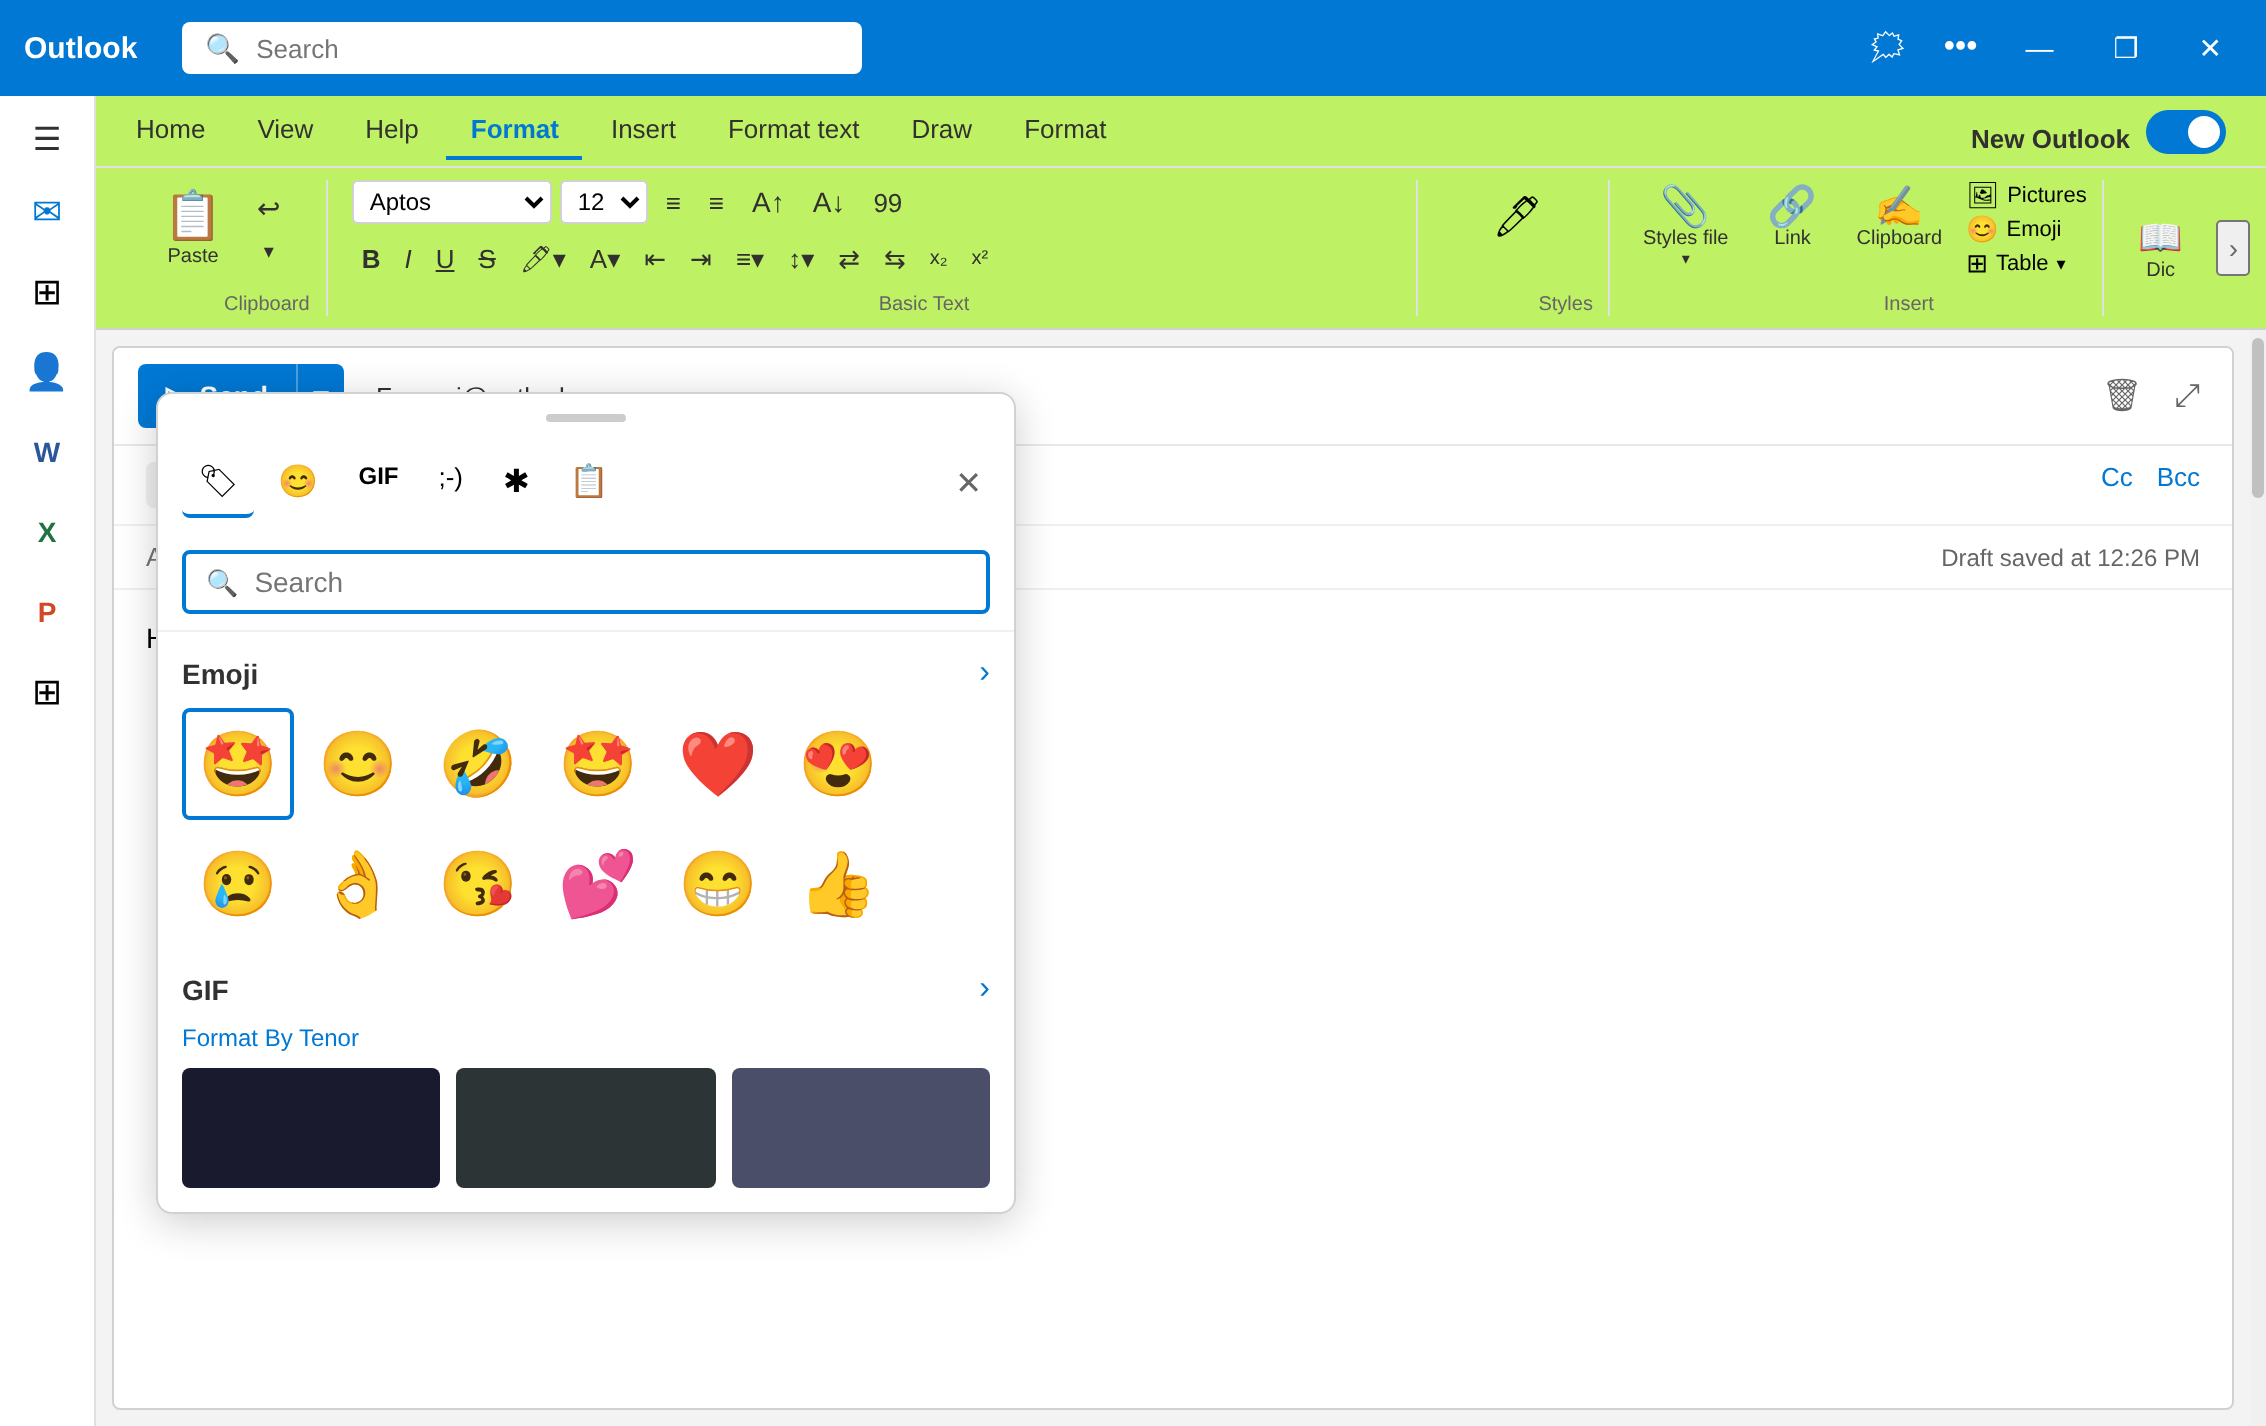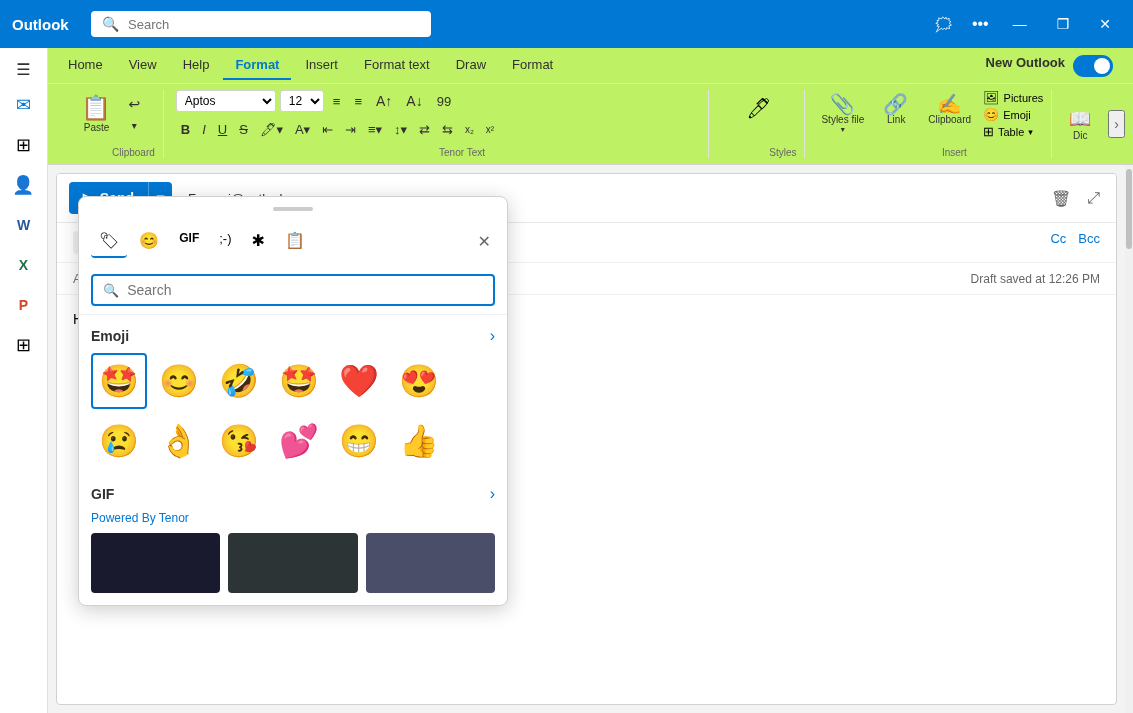--- a/index.html
+++ b/index.html
@@ -79,21 +79,21 @@
       border: 1px solid #d1d1d1; border-radius: 3px; padding: 2px 4px;
       font-size: 12px; width: 44px; background: white;
     }
     .fmt-btn {
       padding: 3px 5px; cursor: pointer; border-radius: 2px; font-size: 13px;
       background: none; border: none; color: #323130;
     }
 
     
     .new-outlook-toggle {
-      display: flex; align-items: flex-start; gap: 8px; margin-left: auto; padding: 0 12px;
+      display: flex; align-items: flex-end; gap: 8px; margin-left: auto; padding: 0 12px;
     }
     .new-outlook-label { font-size: 13px; font-weight: 600; color: #323130; }
     .toggle-switch {
       width: 40px; height: 22px; background: #0078d4; border-radius: 11px;
       position: relative; cursor: pointer;
     }
     .toggle-switch::after {
       content: ''; position: absolute; width: 16px; height: 16px;
       background: white; border-radius: 50%; top: 3px; right: 3px;
     }
@@ -307,21 +307,21 @@
             <button class="fmt-btn">A▾</button>
             <button class="fmt-btn">⇤</button>
             <button class="fmt-btn">⇥</button>
             <button class="fmt-btn">≡▾</button>
             <button class="fmt-btn">↕▾</button>
             <button class="fmt-btn">⇄</button>
             <button class="fmt-btn">⇆</button>
             <button class="fmt-btn" style="font-size:10px;">x₂</button>
             <button class="fmt-btn" style="font-size:10px;">x²</button>
           </div>
-          <span class="ribbon-group-label">Tenor Text</span>
+          <span class="ribbon-group-label">Basic Text</span>
         </div>
 
         <div class="ribbon-group">
           <div class="styles-btn">
             <span style="font-size:20px;">🖊</span>
           </div>
           <span class="ribbon-group-label">Styles</span>
         </div>
 
         <div class="ribbon-group">
@@ -463,21 +463,21 @@
       <div class="emoji-item">💕</div>
       <div class="emoji-item">😁</div>
       <div class="emoji-item">👍</div>
     </div>
 
     <div class="gif-section">
       <div class="emoji-section-header">
         <span class="emoji-section-title">GIF</span>
         <button class="emoji-section-more">›</button>
       </div>
-      <div class="gif-powered">Powered By Tenor</div>
+      <div class="gif-powered">Format By Tenor</div>
       <div class="gif-grid">
         <div class="gif-thumb" style="background:#1a1a2e;"></div>
         <div class="gif-thumb" style="background:#2d3436;"></div>
         <div class="gif-thumb" style="background:#4a4e69;"></div>
       </div>
     </div>
   </div>
 </div>
 
 </body></html>

